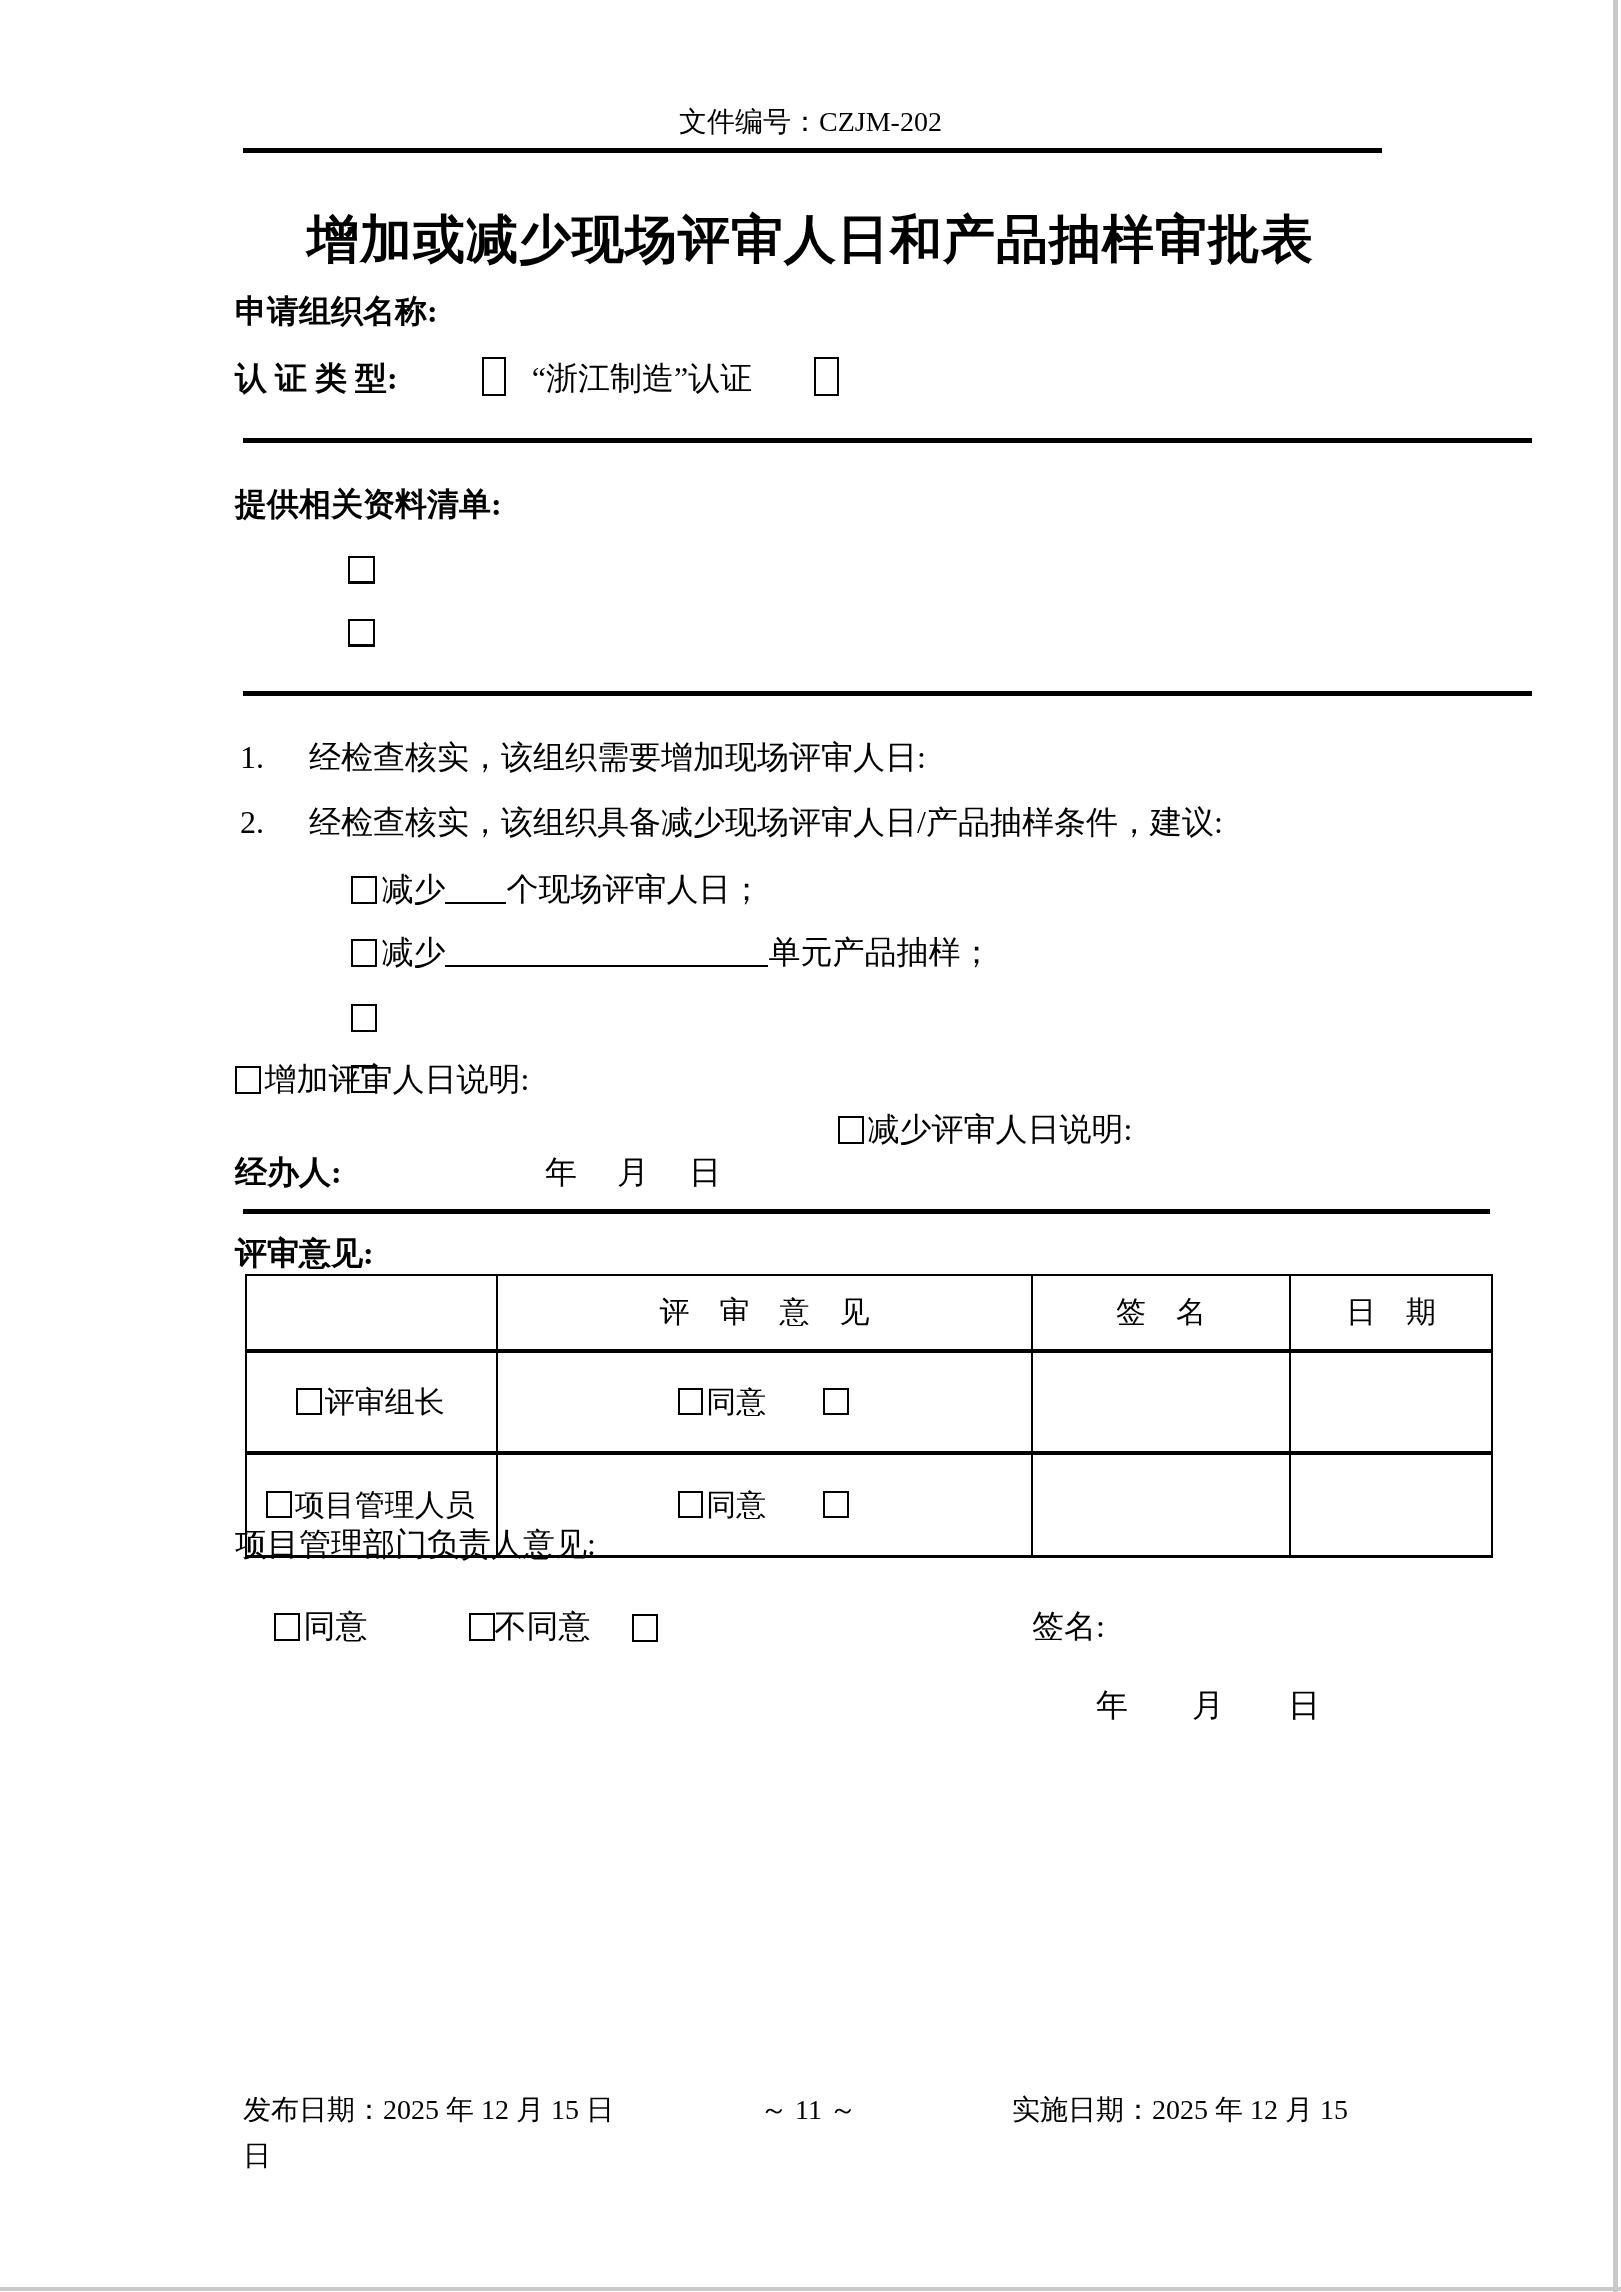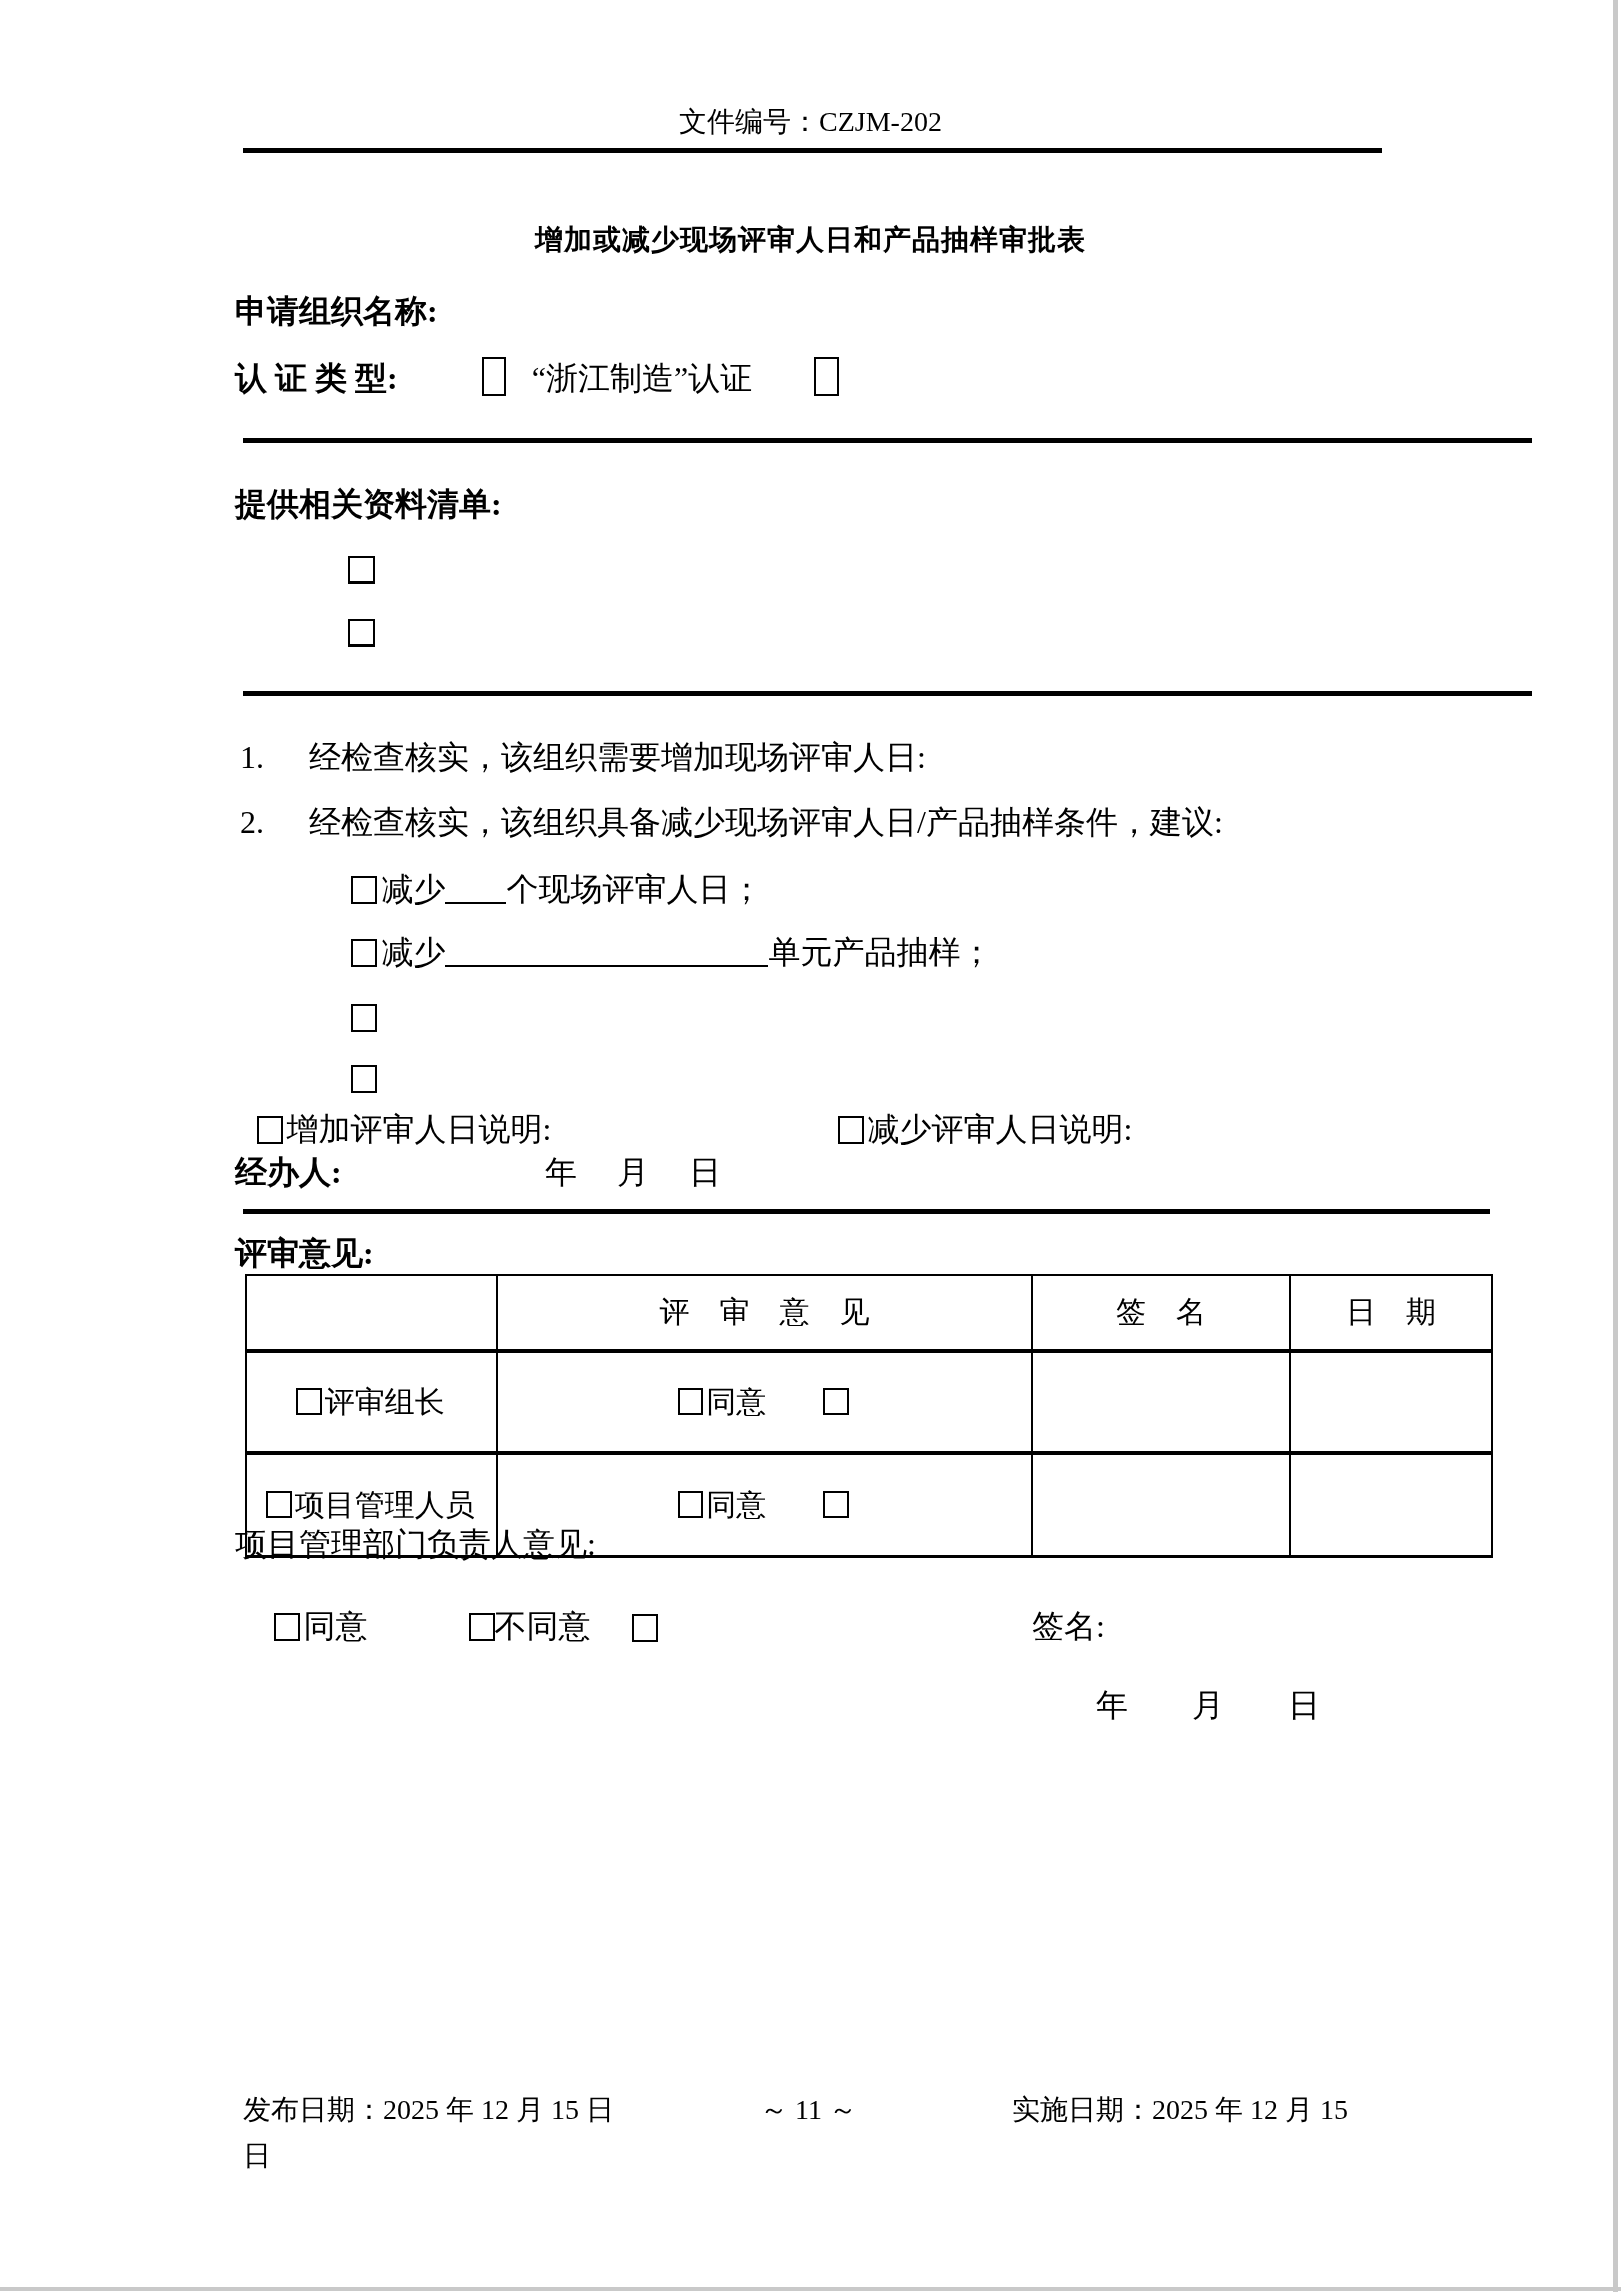--- a/index.html
+++ b/index.html
@@ -36,21 +36,21 @@
   .edge{position:absolute;background:#c9c9c9;}
 </style>
 </head>
 <body>
 
 <div id="page">
 
   <div class="abs ctr fssm" style="top:102px;">文件编号：CZJM-202</div>
   <div class="rule" style="top:148px;left:243px;width:1139px;"></div>
 
-  <div class="abs ctr b" style="top:216px;font-size:28px;line-height:47px;letter-spacing:1px;">增加或减少现场评审人日和产品抽样审批表</div>
+  <div class="abs ctr b" style="top:216px;font-size:52px;line-height:47px;letter-spacing:1px;">增加或减少现场评审人日和产品抽样审批表</div>
 
   <div class="abs fs b" style="top:291px;left:235px;">申请组织名称:</div>
 
   <div class="abs fs" style="top:357px;left:235px;">
     <span class="b">认 证 类 型:</span>
     <span class="cb-tall" style="margin-left:76px;"></span>
     <span style="margin-left:17.6px;">“浙江制造”认证</span>
     <span class="cb-tall" style="margin-left:54px;"></span>
   </div>
 
@@ -73,21 +73,21 @@
 
   <div class="abs fs" style="top:869px;left:351px;">
     <span class="cb"></span><span style="margin-left:4.9px;">减少</span><span class="blank blank-short"></span><span>个现场评审人日；</span>
   </div>
   <div class="abs fs" style="top:932px;left:351px;">
     <span class="cb"></span><span style="margin-left:4.9px;">减少</span><span class="blank blank-long"></span><span>单元产品抽样；</span>
   </div>
   <span class="cb abs" style="top:1004px;left:351px;"></span>
   <span class="cb abs" style="top:1065px;left:351px;"></span>
 
-  <div class="abs fs" style="top:1109px;left:235px;margin-left:22px;">
+  <div class="abs fs" style="top:1059px;left:235px;">
     <span class="cb"></span><span style="margin-left:3.9px;">增加评审人日说明:</span>
   </div>
   <div class="abs fs" style="top:1109px;left:838px;">
     <span class="cb"></span><span style="margin-left:3.9px;">减少评审人日说明:</span>
   </div>
 
   <div class="abs fs b" style="top:1152px;left:235px;text-align:center;">经办人:</div>
   <div class="abs fs" style="top:1152px;left:545px;">年　 月　 日</div>
 
   <div class="rule" style="top:1209px;left:243px;width:1247px;"></div>

